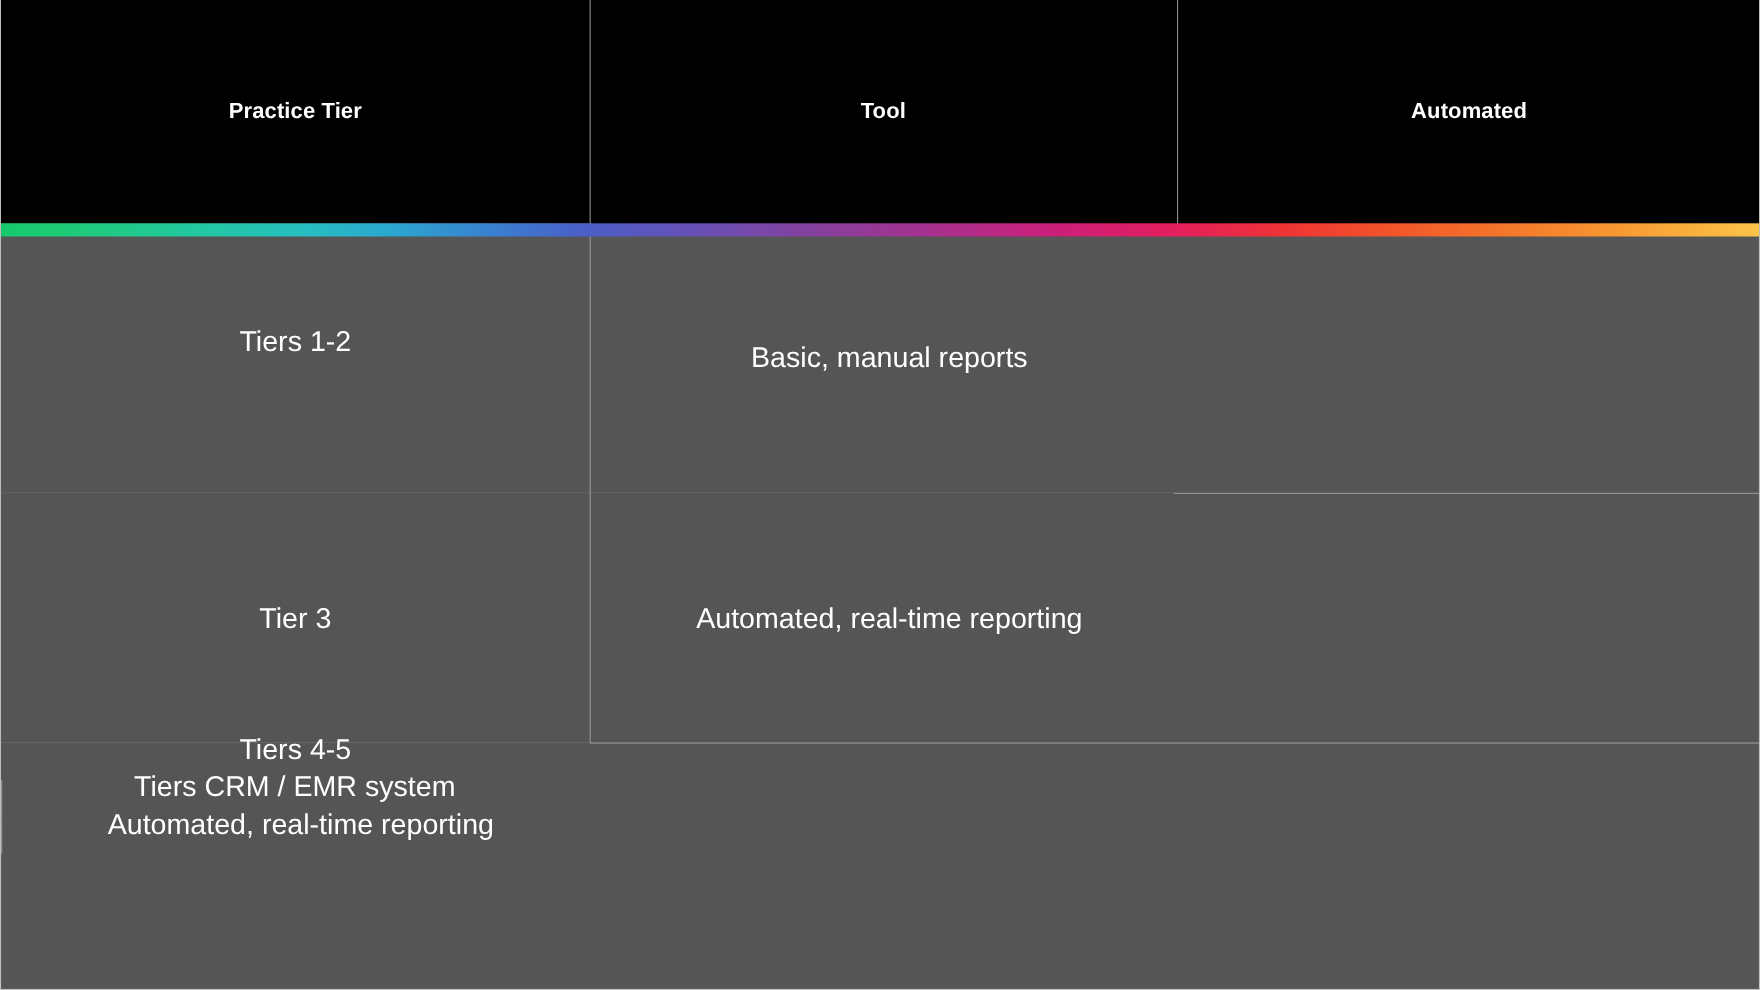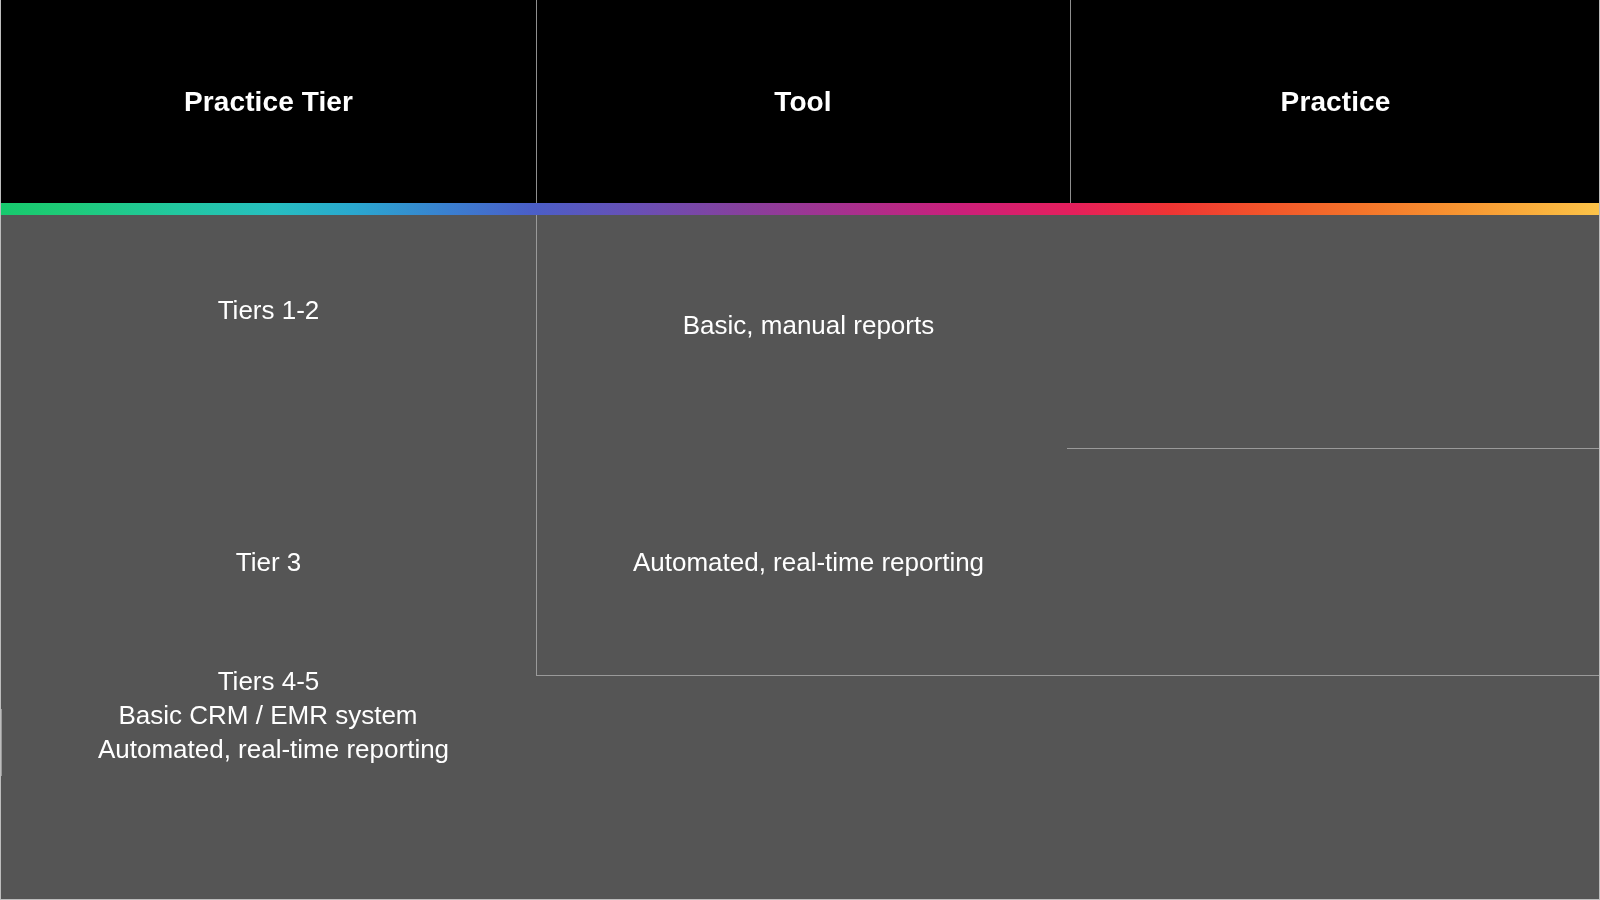--- a/index.html
+++ b/index.html
@@ -39,21 +39,21 @@
     display: flex;
     z-index: 3;
   }
   .header-cell {
     position: relative;
     display: flex;
     align-items: center;
     justify-content: center;
     height: 203px;
     color: #ffffff;
-    font-size: 28px;
+    font-size: 20px;
     font-weight: bold;
     letter-spacing: 0.1px;
     text-align: center;
     background: #000000;
   }
   .header-cell.col-0 { width: 535px; }
   .header-cell.col-1 { width: 534px; padding-bottom: 4px; }
   .header-cell.col-2 { width: 531px; padding-bottom: 4px; }
 
   
@@ -176,21 +176,21 @@
 <div id="table-root">
 
   <div class="table-header">
     <div class="header-cell col-0">
       <span class="cell-text">Practice Tier</span>
     </div>
     <div class="header-cell col-1">
       <span class="cell-text">Tool</span>
     </div>
     <div class="header-cell col-2">
-      <span class="cell-text">Practice</span>
+      <span class="cell-text">Automated</span>
     </div>
   </div>
 
   <div class="accent-bar"></div>
 
   <div class="table-body">
 
     <div class="table-row row-0">
       <div class="body-cell col-0">
         <span class="cell-text">Tiers 1-2</span>
@@ -207,21 +207,21 @@
       <div class="body-cell col-2">
         <span class="cell-text">Automated, real-time reporting</span>
       </div>
     </div>
 
     <div class="table-row row-2">
       <div class="body-cell col-0">
         <span class="cell-text">Tiers 4-5</span>
       </div>
       <div class="body-cell col-1">
-        <span class="cell-text">Basic CRM / EMR system</span>
+        <span class="cell-text">Tiers CRM / EMR system</span>
       </div>
       <div class="body-cell col-2">
         <span class="cell-text">Automated, real-time reporting</span>
       </div>
     </div>
 
   </div>
 </div>
 
 </body></html>

